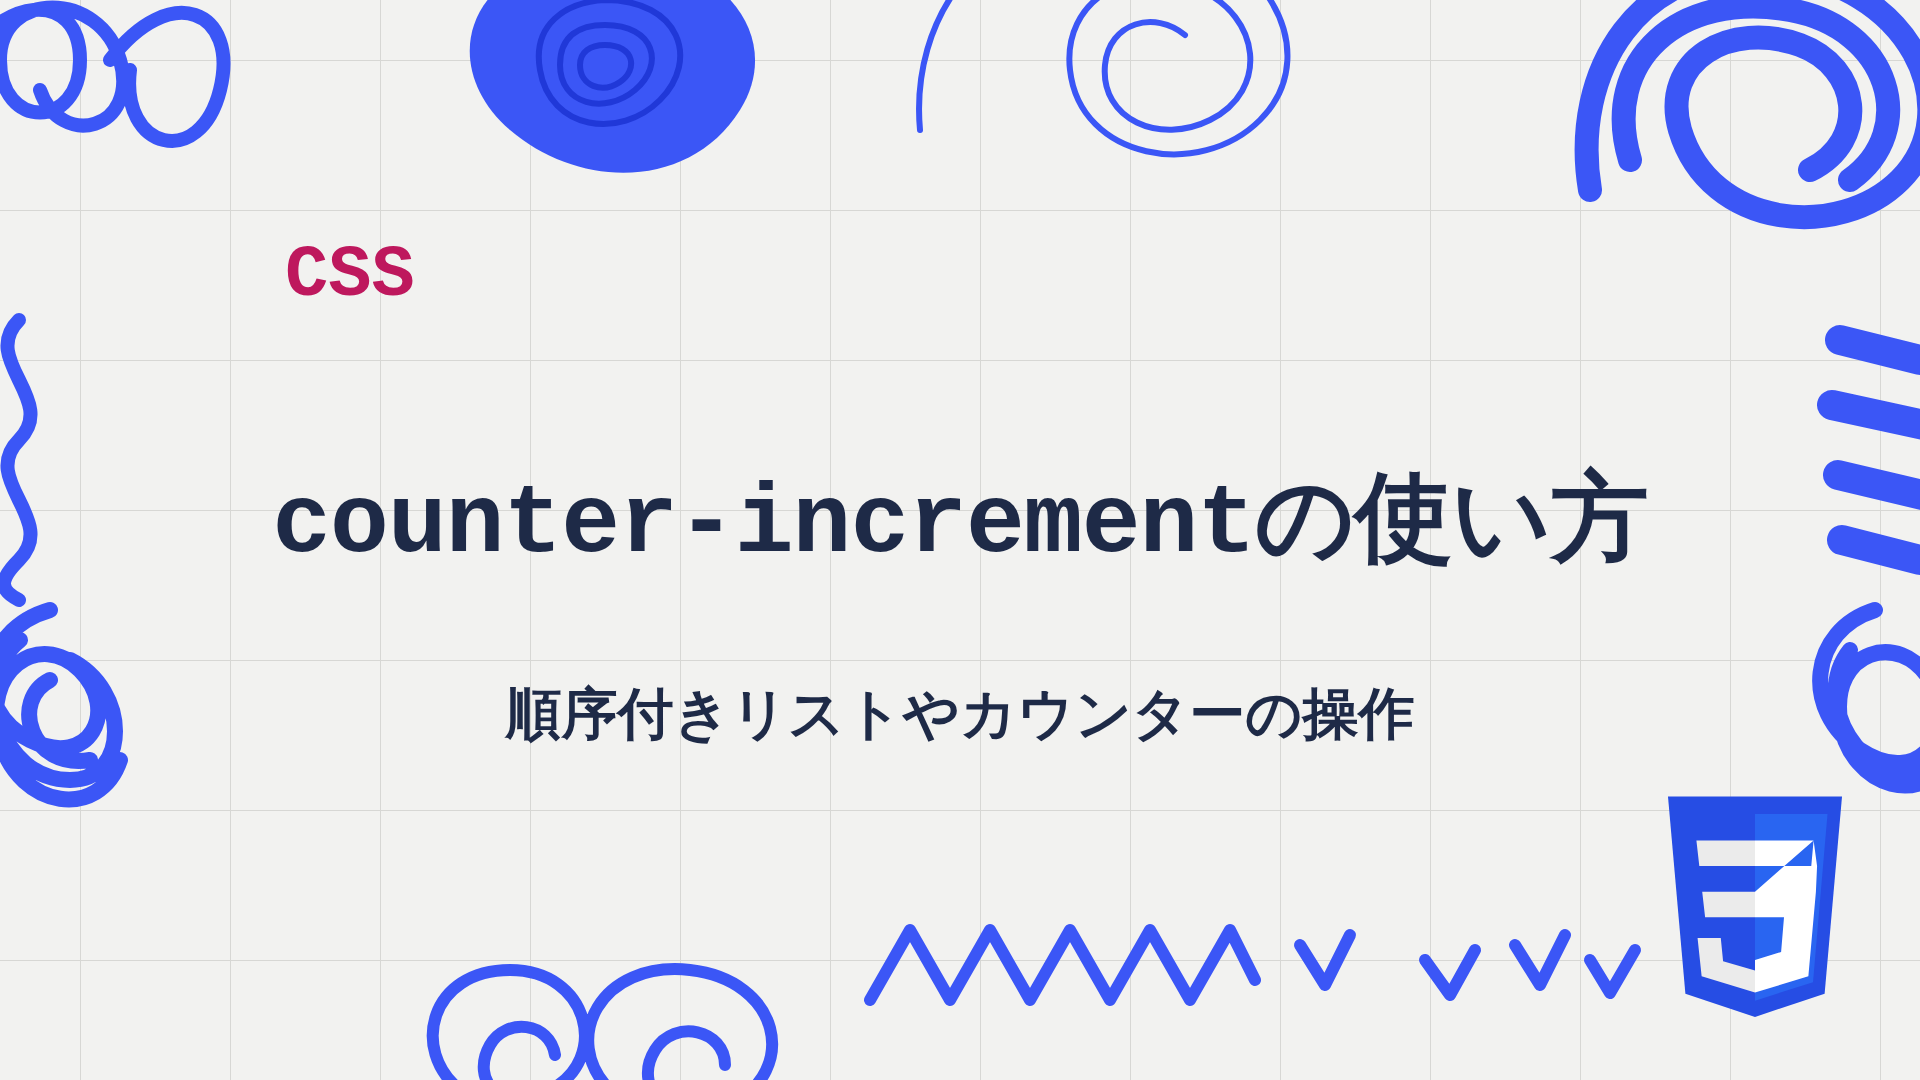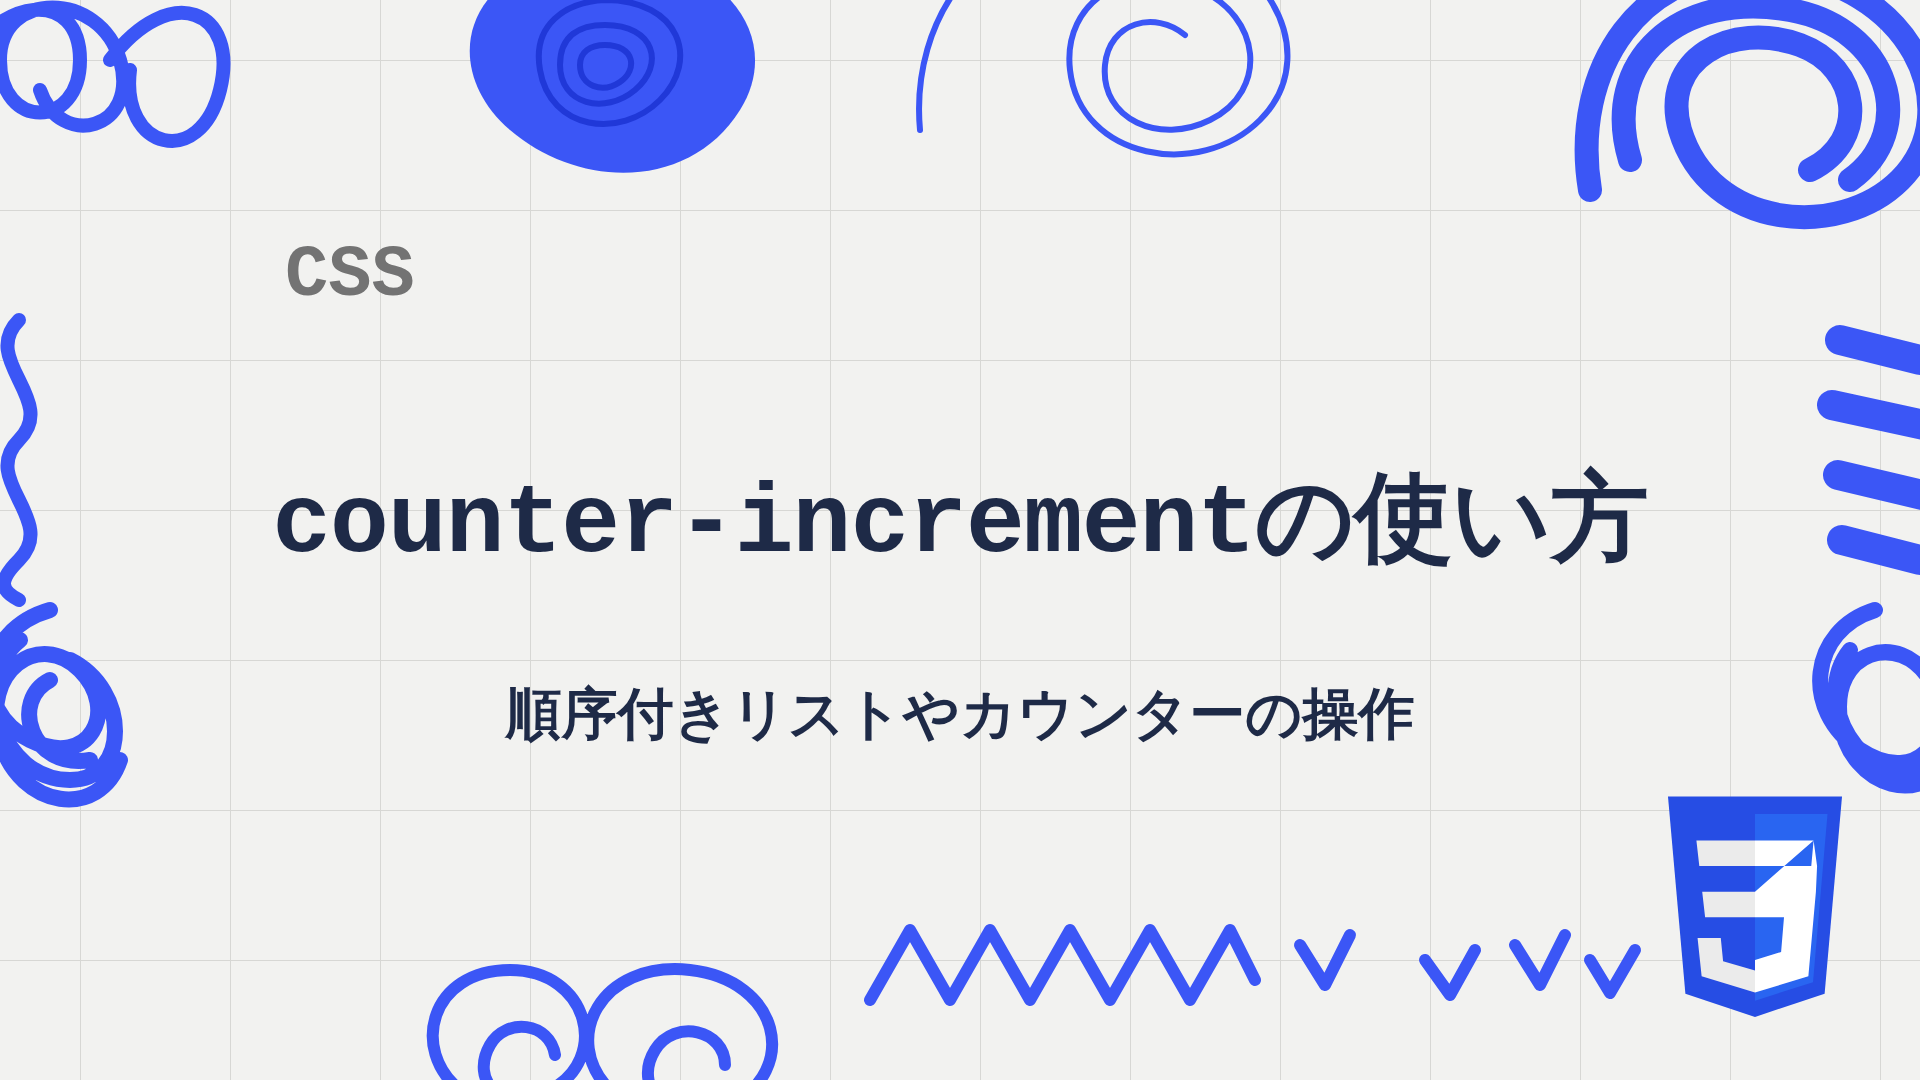--- a/index.html
+++ b/index.html
@@ -31,21 +31,21 @@
     gap: 52px;
     padding-top: 40px;
   }
   .category {
     position: absolute;
     top: 235px;
     left: 285px;
     font-family: "Consolas", "Menlo", "Courier New", monospace;
     font-size: 72px;
     font-weight: 700;
-    color: #737373;
+    color: #be185d;
   }
   .title {
     font-family: "Consolas", "Menlo", "Courier New", monospace;
     font-size: 98px;
     font-weight: 700;
     color: #1e2a47;
     margin-top: 85px;
     letter-spacing: -1px;
   }
   .subtitle {

